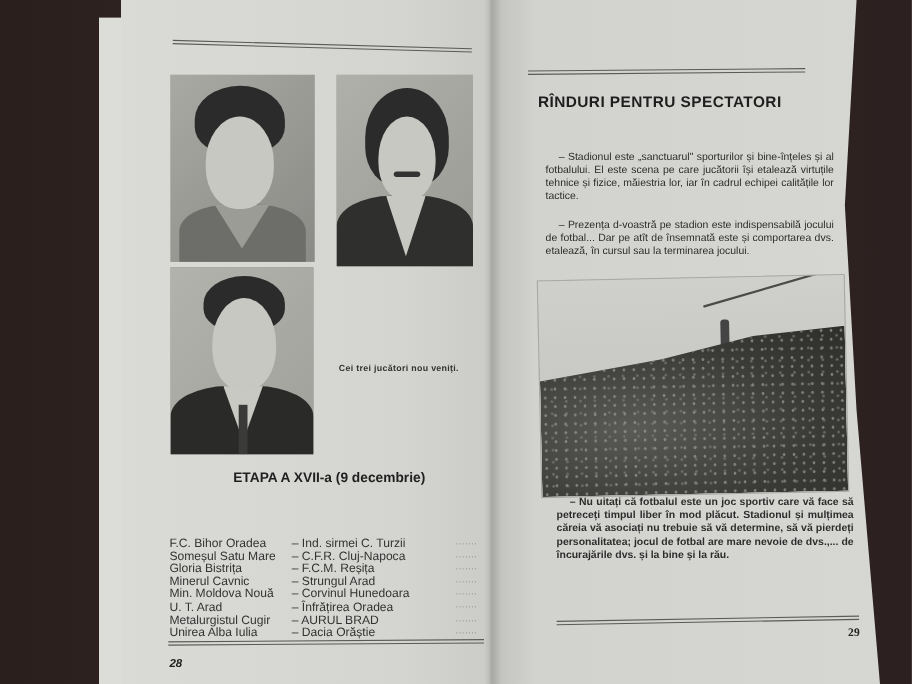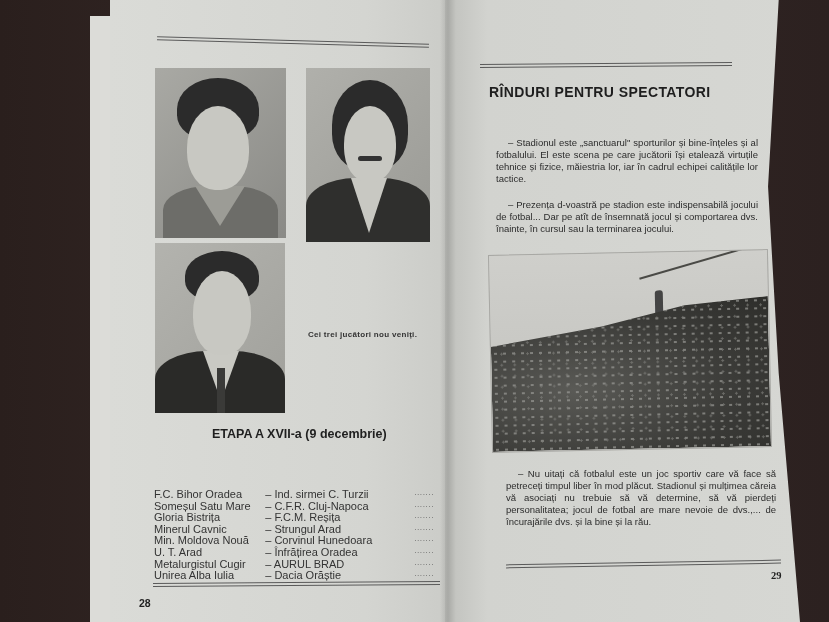--- a/index.html
+++ b/index.html
@@ -193,36 +193,36 @@
     <span class="fx-score">·······</span>
   </div>
   <div class="fx-row">
     <span class="fx-home">Unirea Alba Iulia</span>
     <span class="fx-away">– Dacia Orăștie</span>
     <span class="fx-score">·······</span>
   </div>
 </div>
 
 <div class="rule" style="left:153px; top:582px; width:287px; transform:rotate(-0.4deg);"></div>
-<div class="page-num" style="left:139px; top:597px;">28</div>
+<div class="page-num" style="left:154px; top:597px;font-style:italic;">28</div>
 
 <div class="page page-right"></div>
 <div class="gutter"></div>
 
 <div class="rule" style="left:480px; top:63px; width:252px; transform:rotate(-0.5deg);"></div>
 
 <div class="right-title">RÎNDURI PENTRU SPECTATORI</div>
 
 <div class="para" style="left:496px; top:137px; width:262px;">– Stadionul este „sanctuarul" sporturilor și bine-înțeles și al fotbalului. El este scena pe care jucătorii își etalează virtuțile tehnice și fizice, măiestria lor, iar în cadrul echipei calitățile lor tactice.</div>
-<div class="para" style="left:496px; top:199px; width:262px;">– Prezența d-voastră pe stadion este indispensabilă jocului de fotbal... Dar pe atît de însemnată jocul și comportarea dvs. înainte, în cursul sau la terminarea jocului.</div>
+<div class="para" style="left:496px; top:199px; width:262px;">– Prezența d-voastră pe stadion este indispensabilă jocului de fotbal... Dar pe atît de însemnată este și comportarea dvs. etalează, în cursul sau la terminarea jocului.</div>
 
 <div class="crowd">
   <div class="crowd-sky"></div>
   <div class="crowd-rail"></div>
   <div class="crowd-standing"></div>
   <div class="crowd-mass"></div>
   <div class="crowd-speckle"></div>
 </div>
 
-<div class="para" style="left:506px; top:468px; width:270px;">– Nu uitați că fotbalul este un joc sportiv care vă face să petreceți timpul liber în mod plăcut. Stadionul și mulțimea căreia vă asociați nu trebuie să vă determine, să vă pierdeți personalitatea; jocul de fotbal are mare nevoie de dvs.,... de încurajările dvs. și la bine și la rău.</div>
+<div class="para" style="left:506px; top:451px; width:270px;font-weight:bold;">– Nu uitați că fotbalul este un joc sportiv care vă face să petreceți timpul liber în mod plăcut. Stadionul și mulțimea căreia vă asociați nu trebuie să vă determine, să vă pierdeți personalitatea; jocul de fotbal are mare nevoie de dvs.,... de încurajările dvs. și la bine și la rău.</div>
 
 <div class="rule" style="left:506px; top:562px; width:275px; transform:rotate(-1deg);"></div>
 <div class="page-num" style="left:771px; top:570px;font-family:Liberation Serif, serif;">29</div>
 
 </body></html>

